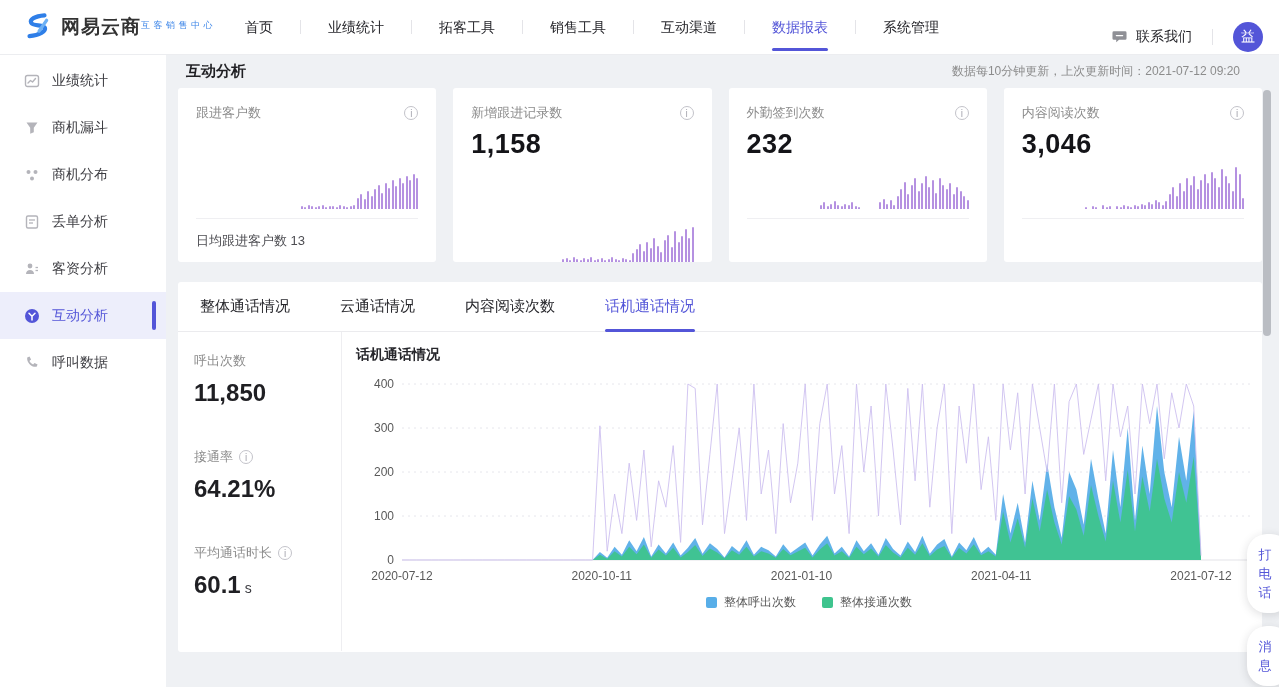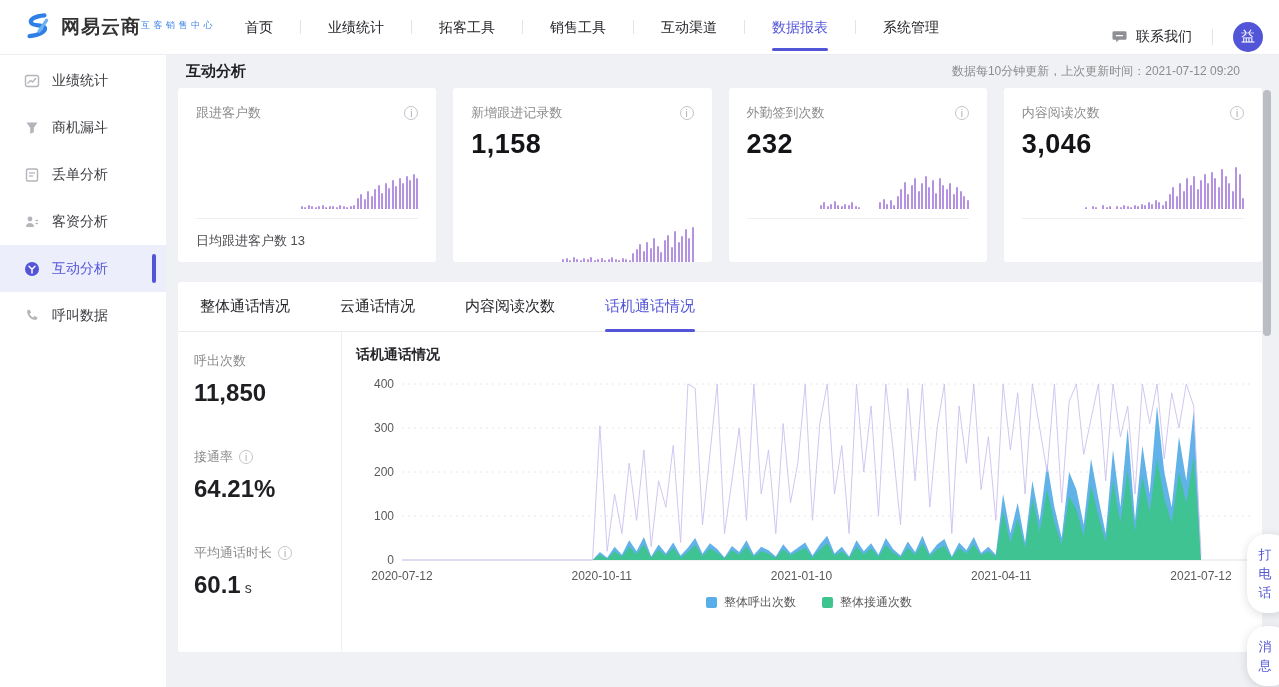--- a/index.html
+++ b/index.html
@@ -142,20 +142,30 @@
     </span>
     <span>业绩统计</span>
   </div>
   <div class="side-item">
     <span class="side-icon">
       <svg viewBox="0 0 16 16">
           <path d="M2.5 2.5 h11 L9.8 7.8 v4.4 l-3.6 1.6 V7.8 Z" fill="#b4b4ba"></path>
         </svg>
     </span>
     <span>商机漏斗</span>
+  </div>
+  <div class="side-item">
+    <span class="side-icon">
+      <svg viewBox="0 0 16 16">
+          <circle cx="4.5" cy="5" r="2" fill="#b4b4ba"></circle>
+          <circle cx="11.5" cy="5" r="2" fill="#b4b4ba"></circle>
+          <circle cx="8" cy="11.5" r="2" fill="#b4b4ba"></circle>
+        </svg>
+    </span>
+    <span>商机分布</span>
   </div>
   <div class="side-item">
     <span class="side-icon">
       <svg viewBox="0 0 16 16">
           <rect x="2.5" y="2" width="11" height="12" rx="1.5" fill="none" stroke="#b4b4ba" stroke-width="1.4"></rect>
           <line x1="5" y1="6" x2="11" y2="6" stroke="#b4b4ba" stroke-width="1.3"></line>
           <line x1="5" y1="9" x2="9" y2="9" stroke="#b4b4ba" stroke-width="1.3"></line>
         </svg>
     </span>
     <span>丢单分析</span>

